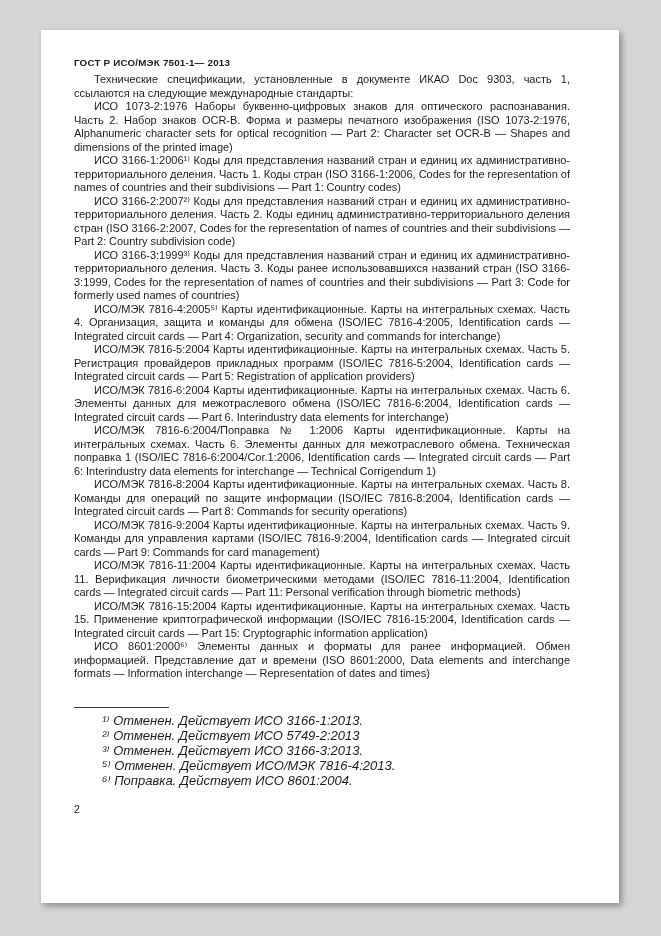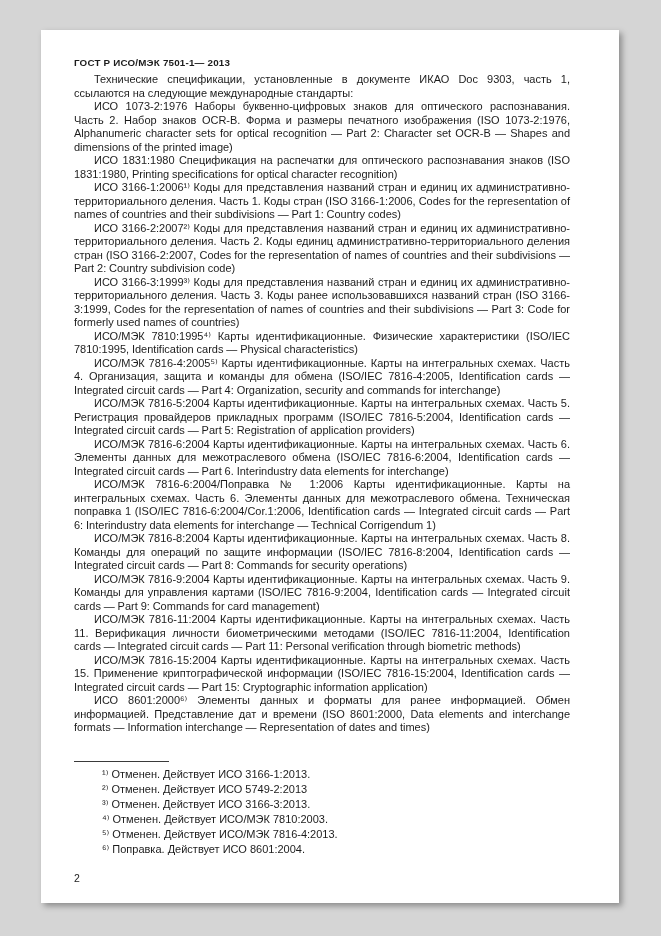--- a/index.html
+++ b/index.html
@@ -30,22 +30,23 @@
   .body-text p {
     margin: 0;
     text-indent: 20px;
     text-align: justify;
     font-size: 11px;
     line-height: 13.5px;
     word-spacing: -0.2px;
   }
   .footnotes {
     margin-top: 26px;
-    font-size: 11px;
+    font-size: 13px;
     line-height: 15px;
+    font-style: italic;
   }
   .fn-rule {
     width: 95px;
     height: 0;
     border-top: 1px solid #3a3a3a;
     margin-bottom: 5px;
   }
   .fn {
     padding-left: 28px;
   }
@@ -57,41 +58,38 @@
 </head>
 <body>
 
 <div class="page">
 
   <div class="doc-header">ГОСТ Р ИСО/МЭК 7501-1— 2013</div>
 
   <div class="body-text">
     <p>Технические спецификации, установленные в документе ИКАО Doc 9303, часть 1, ссылаются на следующие международные стандарты:</p>
     <p>ИСО 1073-2:1976 Наборы буквенно-цифровых знаков для оптического распознавания. Часть 2. Набор знаков OCR-B. Форма и размеры печатного изображения (ISO 1073-2:1976, Alphanumeric character sets for optical recognition — Part 2: Character set OCR-B — Shapes and dimensions of the printed image)</p>
-    <p>ИСО 1831:1980 Спецификация на распечатки для оптического распознавания знаков (ISO 1831:1980, Printing specifications for optical character recognition)</p>
     <p>ИСО 3166-1:2006¹⁾ Коды для представления названий стран и единиц их административно-территориального деления. Часть 1. Коды стран (ISO 3166-1:2006, Codes for the representation of names of countries and their subdivisions — Part 1: Country codes)</p>
     <p>ИСО 3166-2:2007²⁾ Коды для представления названий стран и единиц их административно-территориального деления. Часть 2. Коды единиц административно-территориального деления стран (ISO 3166-2:2007, Codes for the representation of names of countries and their subdivisions — Part 2: Country subdivision code)</p>
     <p>ИСО 3166-3:1999³⁾ Коды для представления названий стран и единиц их административно-территориального деления. Часть 3. Коды ранее использовавшихся названий стран (ISO 3166-3:1999, Codes for the representation of names of countries and their subdivisions — Part 3: Code for formerly used names of countries)</p>
-    <p>ИСО/МЭК 7810:1995⁴⁾ Карты идентификационные. Физические характеристики (ISO/IEC 7810:1995, Identification cards — Physical characteristics)</p>
     <p>ИСО/МЭК 7816-4:2005⁵⁾ Карты идентификационные. Карты на интегральных схемах. Часть 4. Организация, защита и команды для обмена (ISO/IEC 7816-4:2005, Identification cards — Integrated circuit cards — Part 4: Organization, security and commands for interchange)</p>
     <p>ИСО/МЭК 7816-5:2004 Карты идентификационные. Карты на интегральных схемах. Часть 5. Регистрация провайдеров прикладных программ (ISO/IEC 7816-5:2004, Identification cards — Integrated circuit cards — Part 5: Registration of application providers)</p>
     <p>ИСО/МЭК 7816-6:2004 Карты идентификационные. Карты на интегральных схемах. Часть 6. Элементы данных для межотраслевого обмена (ISO/IEC 7816-6:2004, Identification cards — Integrated circuit cards — Part 6. Interindustry data elements for interchange)</p>
     <p>ИСО/МЭК 7816-6:2004/Поправка № 1:2006 Карты идентификационные. Карты на интегральных схемах. Часть 6. Элементы данных для межотраслевого обмена. Техническая поправка 1 (ISO/IEC 7816-6:2004/Cor.1:2006, Identification cards — Integrated circuit cards — Part 6: Interindustry data elements for interchange — Technical Corrigendum 1)</p>
     <p>ИСО/МЭК 7816-8:2004 Карты идентификационные. Карты на интегральных схемах. Часть 8. Команды для операций по защите информации (ISO/IEC 7816-8:2004, Identification cards — Integrated circuit cards — Part 8: Commands for security operations)</p>
     <p>ИСО/МЭК 7816-9:2004 Карты идентификационные. Карты на интегральных схемах. Часть 9. Команды для управления картами (ISO/IEC 7816-9:2004, Identification cards — Integrated circuit cards — Part 9: Commands for card management)</p>
     <p>ИСО/МЭК 7816-11:2004 Карты идентификационные. Карты на интегральных схемах. Часть 11. Верификация личности биометрическими методами (ISO/IEC 7816-11:2004, Identification cards — Integrated circuit cards — Part 11: Personal verification through biometric methods)</p>
     <p>ИСО/МЭК 7816-15:2004 Карты идентификационные. Карты на интегральных схемах. Часть 15. Применение криптографической информации (ISO/IEC 7816-15:2004, Identification cards — Integrated circuit cards — Part 15: Cryptographic information application)</p>
     <p>ИСО 8601:2000⁶⁾ Элементы данных и форматы для ранее информацией. Обмен информацией. Представление дат и времени (ISO 8601:2000, Data elements and interchange formats — Information interchange — Representation of dates and times)</p>
   </div>
 
   <div class="footnotes">
     <div class="fn-rule"></div>
     <div class="fn">¹⁾ Отменен. Действует ИСО 3166-1:2013.</div>
     <div class="fn">²⁾ Отменен. Действует ИСО 5749-2:2013</div>
     <div class="fn">³⁾ Отменен. Действует ИСО 3166-3:2013.</div>
-    <div class="fn">⁴⁾ Отменен. Действует ИСО/МЭК 7810:2003.</div>
     <div class="fn">⁵⁾ Отменен. Действует ИСО/МЭК 7816-4:2013.</div>
     <div class="fn">⁶⁾ Поправка. Действует ИСО 8601:2004.</div>
   </div>
 
   <div class="page-number">2</div>
 
 </div>
 
 </body></html>

